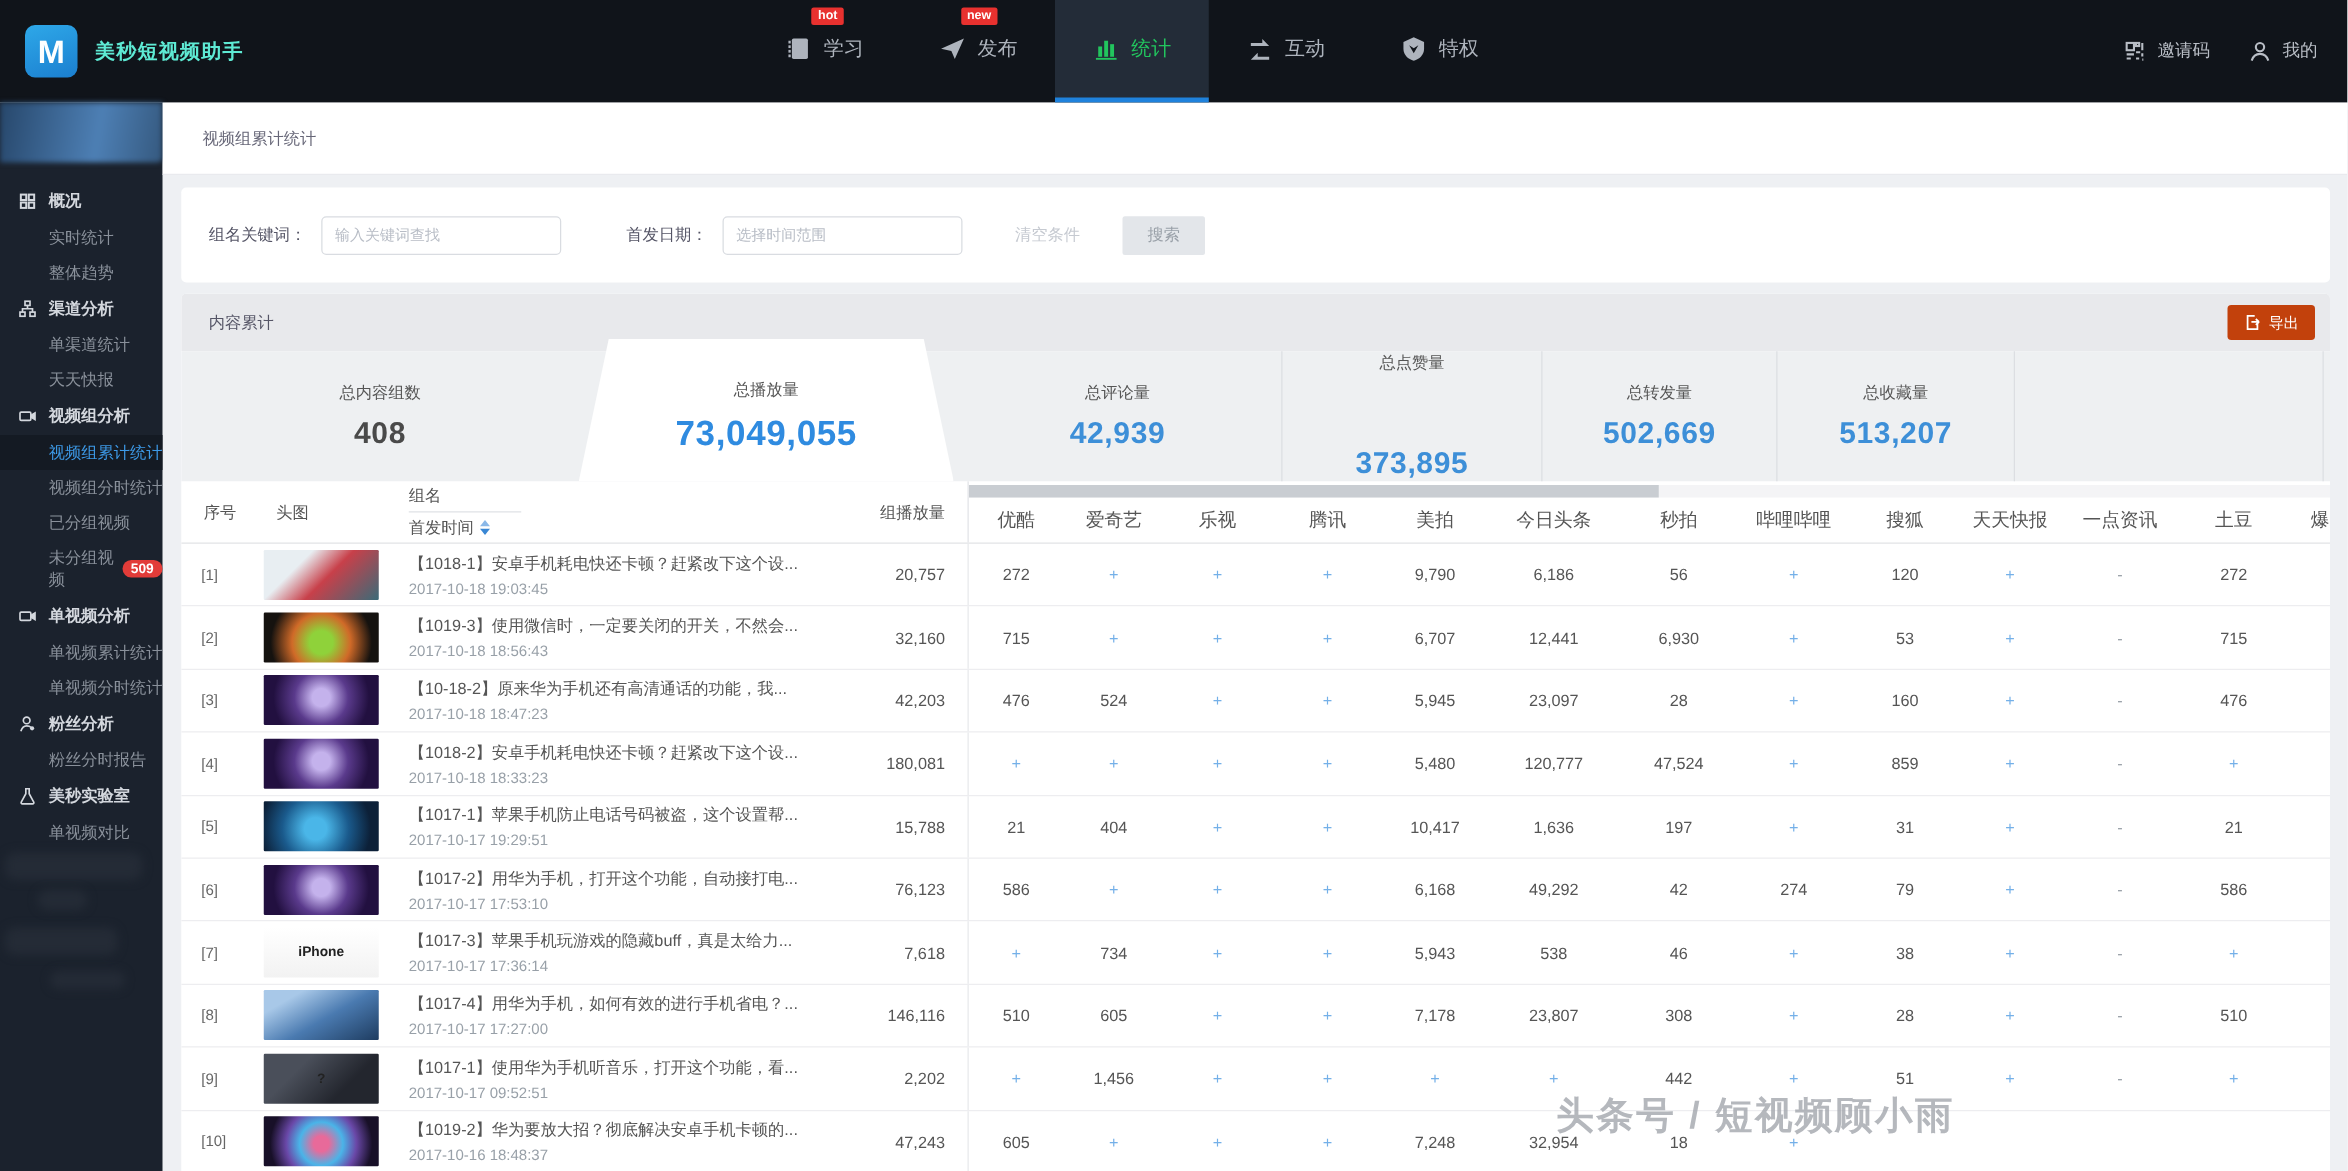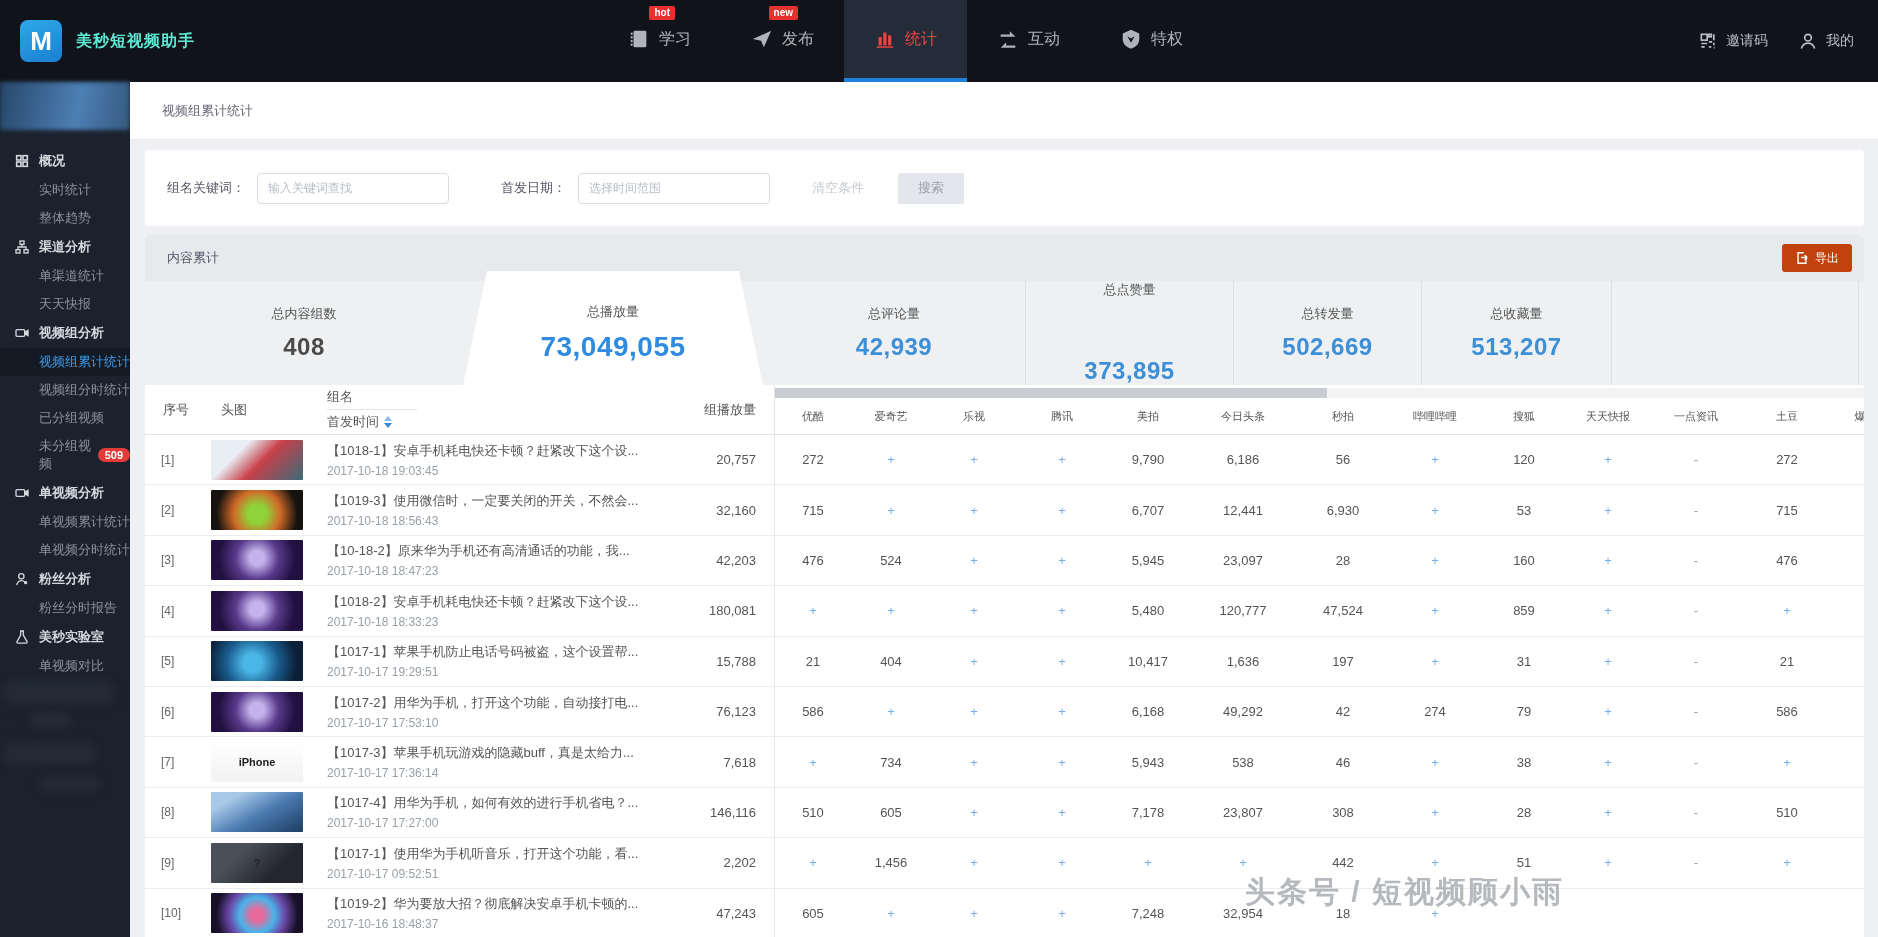--- a/index.html
+++ b/index.html
@@ -8,21 +8,21 @@
 
   
   .navbar { position:relative; height:82px; background:#10141a; color:#c3c8d0; }
   .brand { position:absolute; left:20px; top:0; height:82px; display:flex; align-items:center; gap:14px; }
   .logo { width:42px; height:42px; border-radius:8px; background:linear-gradient(160deg,#2ea8e8,#1b7fd0);
     display:flex; align-items:center; justify-content:center; color:#fff; font-weight:bold; font-size:26px; }
   .brand-title { color:#5eead4; font-size:16px; font-weight:bold; letter-spacing:1px; }
   .nav-tabs { position:absolute; left:598px; top:0; height:82px; display:flex; }
   .nav-tab { position:relative; display:flex; align-items:center; gap:9px; padding:0 30px; height:100%;
     font-size:16px; color:#aeb4bd; cursor:pointer; border-bottom:4px solid transparent; }
-  .nav-tab.active { background:#232c38; color:#ef4444; border-bottom:4px solid #1f82dc;text-align:right; }
+  .nav-tab.active { background:#232c38; color:#22c55e; border-bottom:4px solid #1f82dc;text-align:right; }
   .nav-tab svg { width:22px; height:22px; }
   .nav-badge { position:absolute; top:6px; right:46px; background:#e8312f; color:#fff; font-size:10px;
     font-weight:bold; padding:1px 5px; border-radius:2px; line-height:12px; }
   .nav-right { position:absolute; right:24px; top:0; height:82px; display:flex; align-items:center; gap:30px; }
   .nav-right .nav-link { display:flex; align-items:center; gap:8px; font-size:14px; color:#b9bec6; cursor:pointer; }
   .nav-right svg { width:20px; height:20px; }
 
   
   .app-body { display:flex; height:855px; }
   .sidebar { width:130px; background:#1b222d; flex:none; position:relative; }
@@ -90,21 +90,21 @@
   .name-hdr .line2 { display:flex; align-items:center; gap:5px; cursor:pointer; }
   .sort-caret { display:flex; flex-direction:column; gap:2px; }
   .sort-caret .up { width:0; height:0; border-left:4px solid transparent; border-right:4px solid transparent;
     border-bottom:5px solid #8ab8e8; }
   .sort-caret .down { width:0; height:0; border-left:4px solid transparent; border-right:4px solid transparent;
     border-top:5px solid #3a87d4; }
   .scroll-cols { flex:1; overflow:hidden; position:relative; }
   .hscrollbar { position:absolute; top:3px; left:0; right:0; height:10px; background:#f4f4f6; }
   .hscroll-thumb { width:552px; height:10px; background:#c9cdd2; cursor:pointer; }
   .platform-row { position:absolute; top:13px; left:0; display:flex; height:37px; align-items:center; }
-  .pcell { flex:none; text-align:center; font-size:11px; color:#555; }
+  .pcell { flex:none; text-align:center; font-size:15px; color:#555; }
 
   .grid-row { display:flex; height:50.4px; border-bottom:1px solid #ededf0; font-size:13px; color:#555; }
   .grid-row .fixed-cols { border-right:1px solid #e7e9ec; }
   .row-idx { width:52px; padding-left:16px; flex:none; font-size:12px; color:#666; }
   .row-thumb-wrap { width:130px; padding-left:14px; flex:none; }
   .thumb { width:92px; height:40px; border-radius:1px; display:flex; align-items:center; justify-content:center;
     font-size:11px; font-weight:bold; color:#222; overflow:hidden; }
   .row-name { flex:1; display:flex; flex-direction:column; gap:4px; padding-right:6px; }
   .row-title { color:#555; font-size:13px; white-space:nowrap; overflow:hidden; cursor:pointer; }
   .row-date { color:#98a0a8; font-size:12px; }

